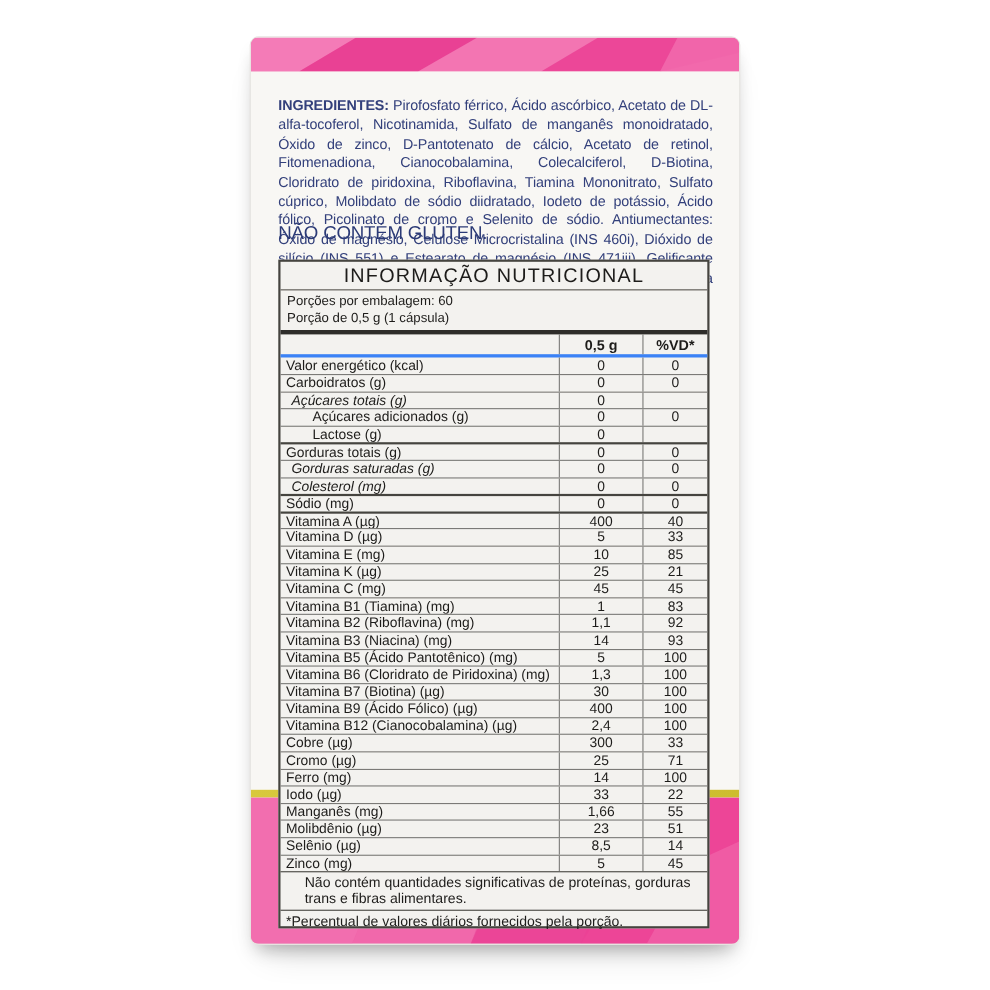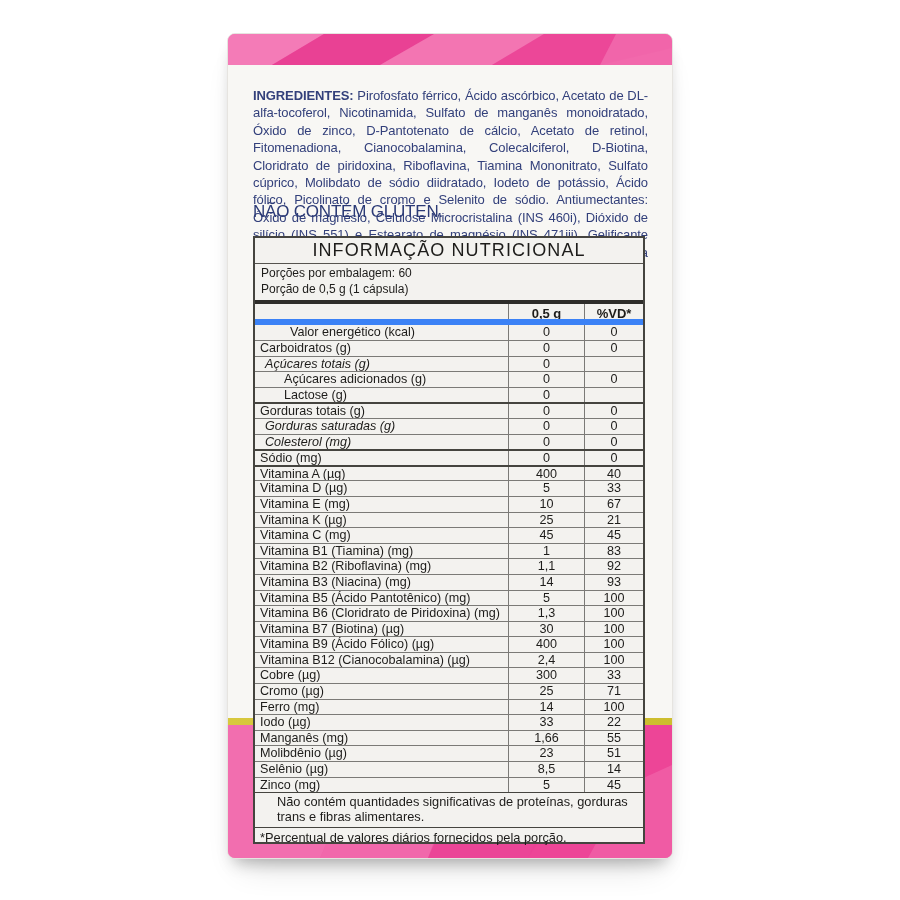--- a/index.html
+++ b/index.html
@@ -43,29 +43,29 @@
     box-sizing:border-box;display:flex;flex-direction:column;color:var(--ink);
   }
   .t-title{
     height:25px;line-height:25px;text-align:center;font-weight:normal;font-size:18px;
     letter-spacing:1.1px;border-bottom:1px solid #56544f;white-space:nowrap;
   }
   .t-serv{padding:2px 6px 3px 6px;font-size:12px;line-height:15.5px;}
   .t-thick{height:4px;background:#2e2d2a;flex:none;}
   .t-head{
     display:grid;grid-template-columns:1fr 76px 59px;height:21px;line-height:20px;
-    font-weight:bold;font-size:13px;border-bottom:6px solid #3b82f6;box-sizing:border-box;
+    font-weight:bold;font-size:13px;border-bottom:3px solid #3b82f6;box-sizing:border-box;
   }
   .t-head .cell{text-align:center;}
   .t-rows{flex:1;display:flex;flex-direction:column;}
   .nrow{
     display:grid;grid-template-columns:1fr 76px 59px;height:15.6px;box-sizing:border-box;
     border-top:1px solid var(--line);font-size:12.6px;line-height:14.2px;
   }
-  .nrow.first{border-top:none;height:15.0px;padding-left:30px;}
+  .nrow.first{border-top:none;height:15.0px;}
   .nrow.thick{border-top:2px solid var(--line-dark);}
   .cell{overflow:hidden;white-space:nowrap;}
   .cell.label{padding-left:5px;}
   .cell.label.ind1{padding-left:10px;font-style:italic;}
   .cell.label.ind2{padding-left:29px;}
   .cell.amount,.cell.dv{text-align:center;border-left:1px solid var(--line);}
   .t-note{
     border-top:1px solid var(--line-dark);font-size:12.8px;line-height:15.2px;
     padding:1px 5px 2px 22px;
   }
@@ -174,21 +174,21 @@
           <span class="cell dv">40</span>
         </div>
         <div class="nrow">
           <span class="cell label ind0">Vitamina D (µg)</span>
           <span class="cell amount">5</span>
           <span class="cell dv">33</span>
         </div>
         <div class="nrow">
           <span class="cell label ind0">Vitamina E (mg)</span>
           <span class="cell amount">10</span>
-          <span class="cell dv">67</span>
+          <span class="cell dv">85</span>
         </div>
         <div class="nrow">
           <span class="cell label ind0">Vitamina K (µg)</span>
           <span class="cell amount">25</span>
           <span class="cell dv">21</span>
         </div>
         <div class="nrow">
           <span class="cell label ind0">Vitamina C (mg)</span>
           <span class="cell amount">45</span>
           <span class="cell dv">45</span>

